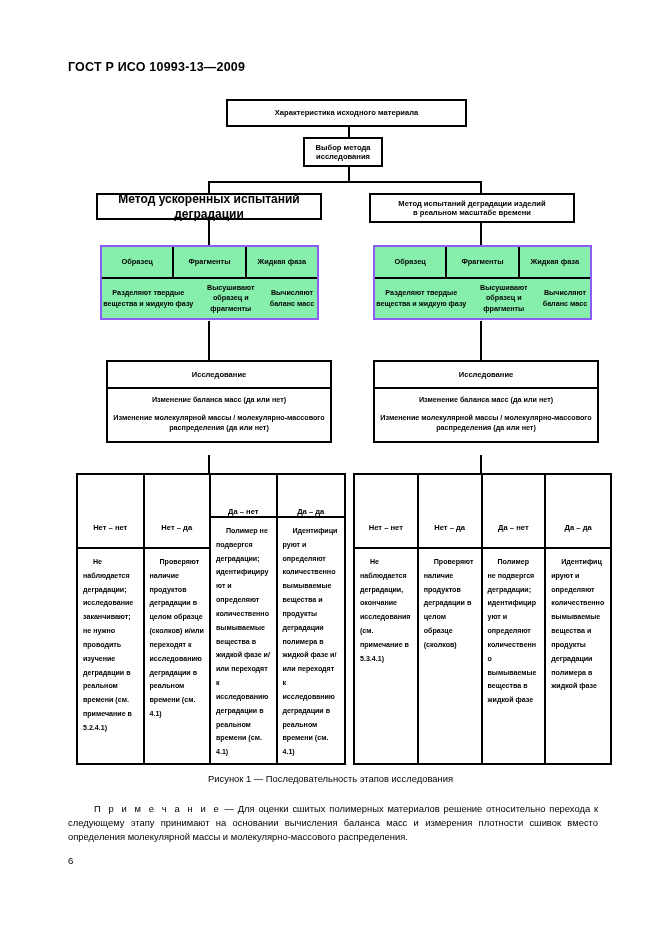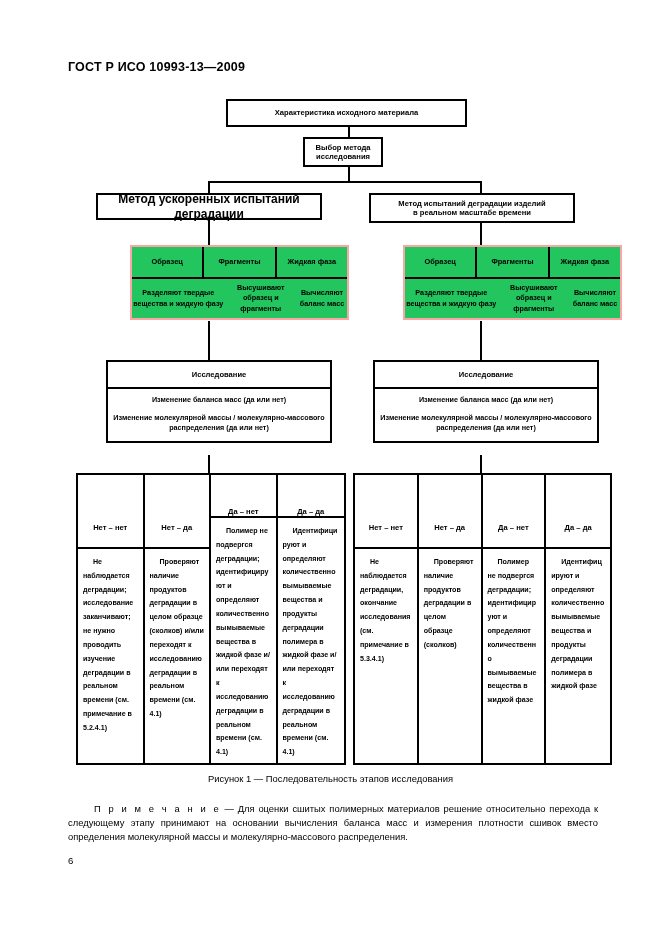--- a/index.html
+++ b/index.html
@@ -72,24 +72,23 @@
   }
   #box-method-realtime {
     left: 369px; top: 193px; width: 206px; height: 30px;
     font-size: 7.6px;
     flex-direction: column;
   }
 
   
   .triple-group {
     position: absolute;
-    border: 2px solid #fca5a5;
-    box-sizing: border-box;
-    background: #22c55e;
-    margin-left: 30px;
+    border: 2px solid #8b5cf6;
+    box-sizing: border-box;
+    background: #86efac;
   }
   .triple-row {
     display: flex;
     height: 30px;
     border-bottom: 2px solid #000;
   }
   .triple-cell {
     flex: 1;
     display: flex;
     align-items: center;

